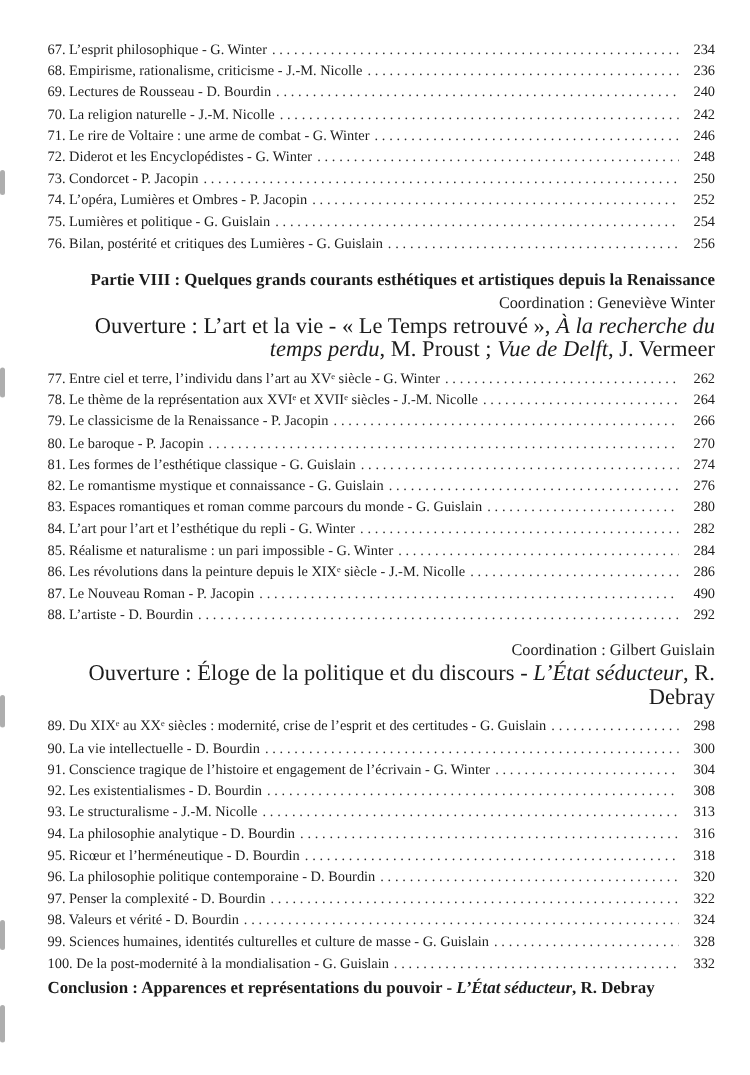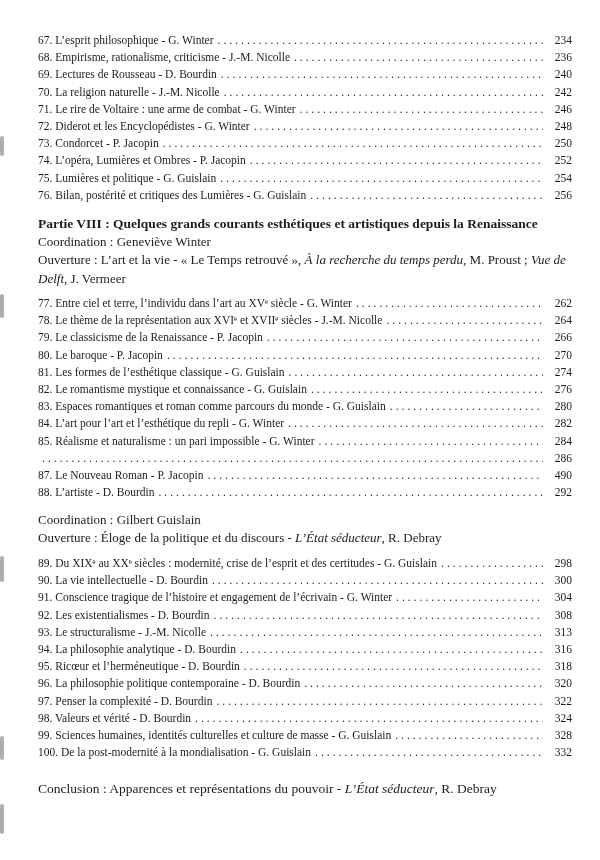--- a/index.html
+++ b/index.html
@@ -28,30 +28,29 @@
     font-size:11.5px;line-height:17.2px;
     white-space:nowrap;
   }
   .row .t{flex:0 0 auto;}
   .row .dots{
     flex:1 1 auto;overflow:hidden;white-space:nowrap;
     letter-spacing:3px;color:#2a2a2a;margin:0 3px 0 4px;
   }
   .row .pg{flex:0 0 auto;min-width:26px;text-align:right;}
   
-  .sec{margin-top:10px;margin-bottom:7px;}
+  .sec{margin-top:10px;margin-bottom:7px;text-align:right;}
   .sec .sec-title{
     font-size:13.5px;font-weight:bold;line-height:19px;
   }
   .sec .sec-coord{font-size:13px;line-height:18px;}
-  .sec .sec-ouv{font-size:13px;line-height:18.5px;}
+  .sec .sec-ouv{font-size:18px;line-height:18.5px;}
   .it{font-style:italic;}
   .conclusion{
-    margin-top:18px;
-    font-size:13.5px;font-weight:normal;line-height:20px;
+    font-size:13.5px;font-weight:bold;line-height:20px;
   }
 </style>
 </head>
 <body>
 
 <div class="page">
   <div class="scan-mark" style="top:136px;height:20px;"></div>
   <div class="scan-mark" style="top:294px;height:24px;"></div>
   <div class="scan-mark" style="top:556px;height:26px;"></div>
   <div class="scan-mark" style="top:736px;height:24px;"></div>
@@ -155,20 +154,21 @@
           <span class="t">84. L’art pour l’art et l’esthétique du repli - G. Winter</span>
           <span class="dots">......................................................................................................................................................</span>
           <span class="pg">282</span>
         </div>
         <div class="row">
           <span class="t">85. Réalisme et naturalisme : un pari impossible - G. Winter</span>
           <span class="dots">......................................................................................................................................................</span>
           <span class="pg">284</span>
         </div>
         <div class="row">
+          <span class="t">86. Les révolutions dans la peinture depuis le XIXᵉ siècle - J.-M. Nicolle</span>
           <span class="dots">......................................................................................................................................................</span>
           <span class="pg">286</span>
         </div>
         <div class="row">
           <span class="t">87. Le Nouveau Roman - P. Jacopin</span>
           <span class="dots">......................................................................................................................................................</span>
           <span class="pg">490</span>
         </div>
         <div class="row">
           <span class="t">88. L’artiste - D. Bourdin</span>

